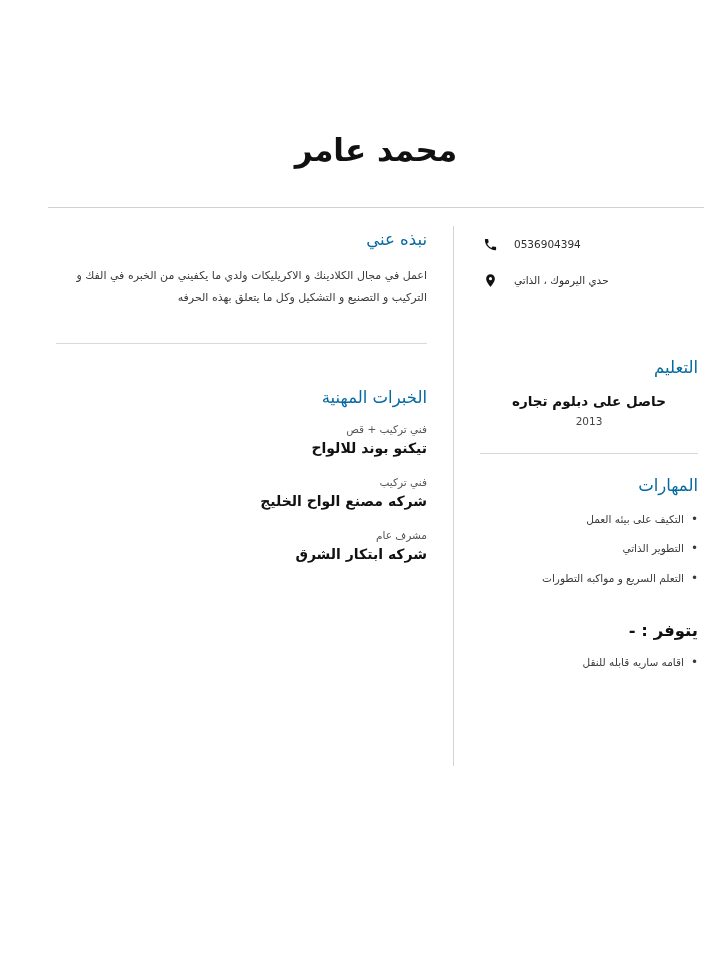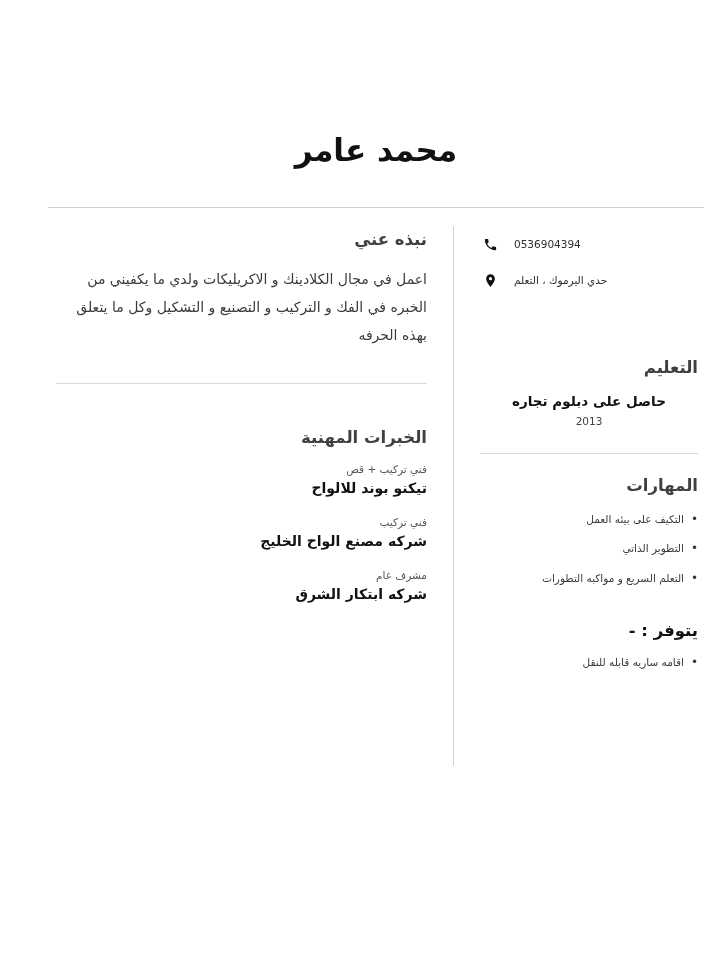--- a/index.html
+++ b/index.html
@@ -53,30 +53,30 @@
     margin-top: 18px;
     height: 540px;
   }
   .col-left {
     flex: 1;
     padding: 22px 26px 0 8px;
     box-sizing: border-box;
   }
   .sec-title {
     font-size: 16.5px;
-    font-weight: bold;
-    color: #404040;
+    font-weight: normal;
+    color: #0369a1;
     text-align: right;
     margin-bottom: 16px;
   }
   .sec-title.left-col {
     text-align: right;
   }
   .about-text {
-    font-size: 14px;
+    font-size: 11px;
     line-height: 2.0;
     color: #3a3a3a;
     text-align: right;
     letter-spacing: 0.2px;
   }
   .hr-light {
     border-top: 1px solid #d9d9d9;
     margin: 34px 0 0 0;
   }
   .contact-row {
@@ -187,21 +187,21 @@
             </svg>
           </span>
           <span class="contact-text">0536904394</span>
         </div>
         <div class="contact-row">
           <span class="contact-icon">
             <svg width="15" height="15" viewBox="0 0 24 24" fill="#111">
               <path d="M12 2C8.1 2 5 5.1 5 9c0 5.2 7 13 7 13s7-7.8 7-13c0-3.9-3.1-7-7-7zm0 9.5A2.5 2.5 0 1 1 12 6.5a2.5 2.5 0 0 1 0 5z"></path>
             </svg>
           </span>
-          <span class="contact-text">حدي اليرموك ، التعلم</span>
+          <span class="contact-text">حدي اليرموك ، الذاتي</span>
         </div>
       </div>
 
       <div style="height:52px"></div>
 
       <div class="sec-title">التعليم</div>
       <div class="edu-degree">حاصل على دبلوم تجاره</div>
       <div class="edu-year">2013</div>
 
       <div class="hr-light" style="margin-top:26px"></div>

